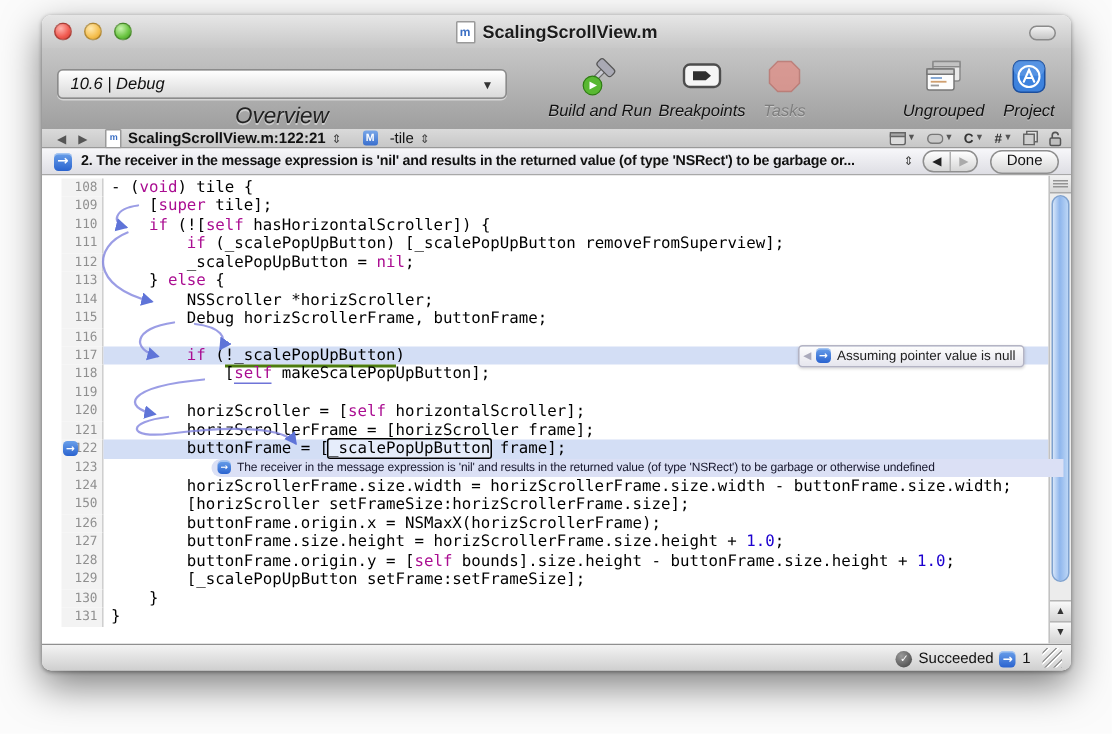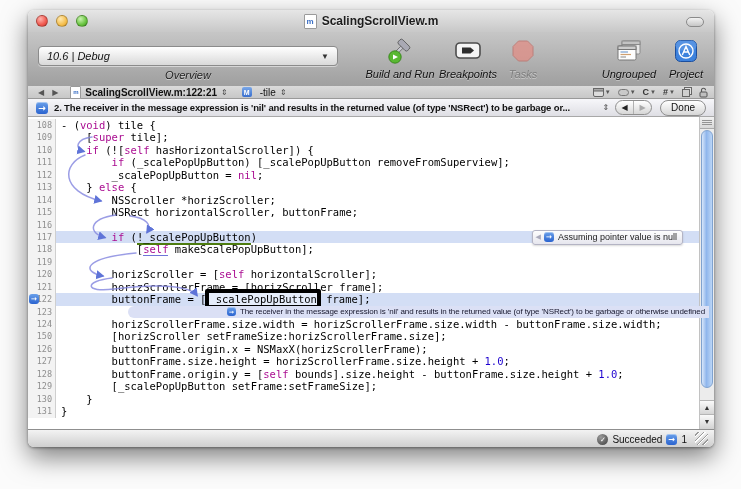--- a/index.html
+++ b/index.html
@@ -22,21 +22,21 @@
   .title{font-size:12px;color:#1c1c1c;text-shadow:0 1px 0 rgba(255,255,255,.6);font-weight:bold;}
   .lozenge{position:absolute;right:10px;top:7px;width:16px;height:8px;border-radius:5px;
     border:1px solid #8a8a8a;background:linear-gradient(#f2f2f2,#c6c6c6);}
   
   .toolbar{position:absolute;left:0;top:22px;right:0;height:54px;
     background:linear-gradient(#c6c6c6,#9f9f9f);border-bottom:1px solid #757575;font-style:italic;}
   .popup{position:absolute;left:10px;top:14px;width:300px;height:20px;border:1px solid #8b8b8b;border-radius:4px;
     background:linear-gradient(#ffffff,#d9d9d9);display:flex;align-items:center;padding:0 8px;box-sizing:border-box;
     font-size:11px;color:#111;box-shadow:0 1px 0 rgba(255,255,255,.5);}
   .popup .arrow{margin-left:auto;font-size:8px;color:#333;}
-  .popup-caption{position:absolute;left:10px;top:37px;width:300px;text-align:center;font-size:11px;color:#222;
+  .popup-caption{position:absolute;left:10px;top:37px;width:300px;text-align:center;font-size:15px;color:#222;
     text-shadow:0 1px 0 rgba(255,255,255,.45);}
   .tbitem{position:absolute;top:4px;display:flex;flex-direction:column;align-items:center;width:90px;
     transform:translateX(-50%);}
   .tbitem .ticon{height:30px;display:flex;align-items:center;justify-content:center;}
   .tbitem .tlabel{font-size:11px;color:#111;text-shadow:0 1px 0 rgba(255,255,255,.4);margin-top:2px;white-space:nowrap;}
   .tbitem.disabled .tlabel{color:#7e7e7e;}
   
   .navbar{position:absolute;left:0;top:76px;right:0;height:13px;background:linear-gradient(#dadada,#c7c7c7);
     border-bottom:1px solid #999;display:flex;align-items:center;font-size:10px;color:#222;padding:0 6px;box-sizing:border-box;}
   .navtri{font-size:8px;color:#555;padding:0 4px;}
@@ -61,41 +61,41 @@
   .msgstep{font-size:8px;color:#444;margin:0 6px;}
   .prevnext{display:flex;border:1px solid #8f8f8f;border-radius:8px;overflow:hidden;height:13px;
     background:linear-gradient(#fff,#d6d6d6);flex:0 0 auto;}
   .prevnext span{width:17px;text-align:center;font-size:8px;line-height:13px;}
   .prevnext .pv{color:#222;border-right:1px solid #b0b0b0;}
   .prevnext .nx{color:#aaa;}
   .donebtn{margin-left:8px;height:14px;line-height:14px;padding:0 10px;border:1px solid #8f8f8f;border-radius:8px;
     background:linear-gradient(#fff,#d6d6d6);font-size:10px;color:#111;flex:0 0 auto;}
   
   .editor{position:absolute;left:0;top:107px;right:0;height:312px;background:#fff;overflow:hidden;}
-  .rows{position:absolute;left:0;top:2px;right:15px;}
+  .rows{position:absolute;left:13px;top:2px;right:15px;}
   .row{position:relative;display:flex;height:12.45px;white-space:pre;}
   .gutter{flex:0 0 28px;background:#f3f3f3;border-right:1px solid #cfcfcf;text-align:right;
     font:8.5px "DejaVu Sans Mono",monospace;color:#8f8f8f;line-height:12.45px;padding-right:3px;box-sizing:border-box;position:relative;}
   .row.hl .code{background:#d3def5;}
   .code{flex:1;font:10.5px "DejaVu Sans Mono",monospace;line-height:12.45px;padding-left:5px;position:relative;}
   .seg-p{color:#000;} .seg-k{color:#aa0d91;} .seg-n{color:#1c00cf;}
   .seg-u{color:#000;border-bottom:2px solid #4d7c0f;}
   .seg-ku{color:#aa0d91;border-bottom:1px solid #6f74d8;}
-  .seg-box{color:#000;border:4px solid #000000;background:#e6edfb;border-radius:2px;margin:0 -1px;}
+  .seg-box{color:#000;border:1px solid #000000;background:#e6edfb;border-radius:2px;margin:0 -1px;}
   .gbadge{position:absolute;left:1px;top:1px;width:10px;height:10px;border-radius:3px;
     background:linear-gradient(#6aa0ea,#2a63cf);color:#fff;font:bold 7px "DejaVu Sans",sans-serif;
     line-height:10px;text-align:center;}
   .placard{position:absolute;right:16px;top:-1px;height:13px;display:flex;align-items:center;
     border:1px solid #b4b4c4;border-radius:3px;background:linear-gradient(#fdfdfd,#e6e6ee);
     padding:0 5px 0 3px;font-size:9px;color:#222;box-shadow:0 1px 2px rgba(0,0,0,.15);z-index:5;}
   .placard .chev{color:#aab;font-size:7px;margin-right:3px;}
   .placard .bluebadge{width:10px;height:10px;font-size:7px;margin-right:4px;}
   .bubble{position:absolute;left:100px;top:0;height:12px;right:-10px;display:flex;align-items:center;
     background:#dbe0f5;border-radius:6px 0 0 6px;padding:0 4px;font-size:8px;color:#15152b;
-    letter-spacing:-0.1px;white-space:nowrap;overflow:hidden;z-index:4;justify-content:flex-end;}
+    letter-spacing:-0.1px;white-space:nowrap;overflow:hidden;z-index:4;}
   .bubble .bluebadge{width:9px;height:9px;font-size:6px;margin-right:4px;flex:0 0 auto;}
   .arrows{position:absolute;left:0;top:2px;width:671px;height:300px;pointer-events:none;z-index:3;}
   
   .scrollbar{position:absolute;right:0;top:0;bottom:0;width:15px;background:#ececec;border-left:1px solid #c2c2c2;box-sizing:border-box;}
   .splitw{position:absolute;top:0;left:0;right:0;height:11px;background:linear-gradient(#f2f2f2,#d8d8d8);
     border-bottom:1px solid #aaa;display:flex;flex-direction:column;justify-content:center;gap:1px;padding:0 2px;}
   .splitw i{display:block;height:1px;background:#949494;}
   .thumb{position:absolute;left:1px;right:1px;top:13px;height:258px;border-radius:7px;
     background:linear-gradient(to right,#d7e6fa,#8fb6ec 45%,#bcd6f6);border:1px solid #7fa2cf;box-sizing:border-box;}
   .sbtn{position:absolute;left:0;right:0;height:14px;background:linear-gradient(#fafafa,#d2d2d2);
@@ -259,21 +259,21 @@
 
     <div class="editor">
       <div class="rows" id="rows">
           <div class="row"><div class="gutter"><span>108</span></div><div class="code"><span class="seg-p">- (</span><span class="seg-k">void</span><span class="seg-p">) tile {</span></div></div>
           <div class="row"><div class="gutter"><span>109</span></div><div class="code"><span class="seg-p">    [</span><span class="seg-k">super</span><span class="seg-p"> tile];</span></div></div>
           <div class="row"><div class="gutter"><span>110</span></div><div class="code"><span class="seg-p">    </span><span class="seg-k">if</span><span class="seg-p"> (![</span><span class="seg-k">self</span><span class="seg-p"> hasHorizontalScroller]) {</span></div></div>
           <div class="row"><div class="gutter"><span>111</span></div><div class="code"><span class="seg-p">        </span><span class="seg-k">if</span><span class="seg-p"> (_scalePopUpButton) [_scalePopUpButton removeFromSuperview];</span></div></div>
           <div class="row"><div class="gutter"><span>112</span></div><div class="code"><span class="seg-p">        _scalePopUpButton = </span><span class="seg-k">nil</span><span class="seg-p">;</span></div></div>
           <div class="row"><div class="gutter"><span>113</span></div><div class="code"><span class="seg-p">    } </span><span class="seg-k">else</span><span class="seg-p"> {</span></div></div>
           <div class="row"><div class="gutter"><span>114</span></div><div class="code"><span class="seg-p">        NSScroller *horizScroller;</span></div></div>
-          <div class="row"><div class="gutter"><span>115</span></div><div class="code"><span class="seg-p">        NSRect horizontalScroller, buttonFrame;</span></div></div>
+          <div class="row"><div class="gutter"><span>115</span></div><div class="code"><span class="seg-p">        Debug horizScrollerFrame, buttonFrame;</span></div></div>
           <div class="row"><div class="gutter"><span>116</span></div><div class="code"></div></div>
           <div class="row hl"><div class="placard"><span class="chev">◀</span><span class="bluebadge">→</span><span>Assuming pointer value is null</span></div><div class="gutter"><span>117</span></div><div class="code"><span class="seg-p">        </span><span class="seg-k">if</span><span class="seg-p"> (</span><span class="seg-u">!_scalePopUpButton</span><span class="seg-p">)</span></div></div>
           <div class="row"><div class="gutter"><span>118</span></div><div class="code"><span class="seg-p">            [</span><span class="seg-ku">self</span><span class="seg-p"> makeScalePopUpButton];</span></div></div>
           <div class="row"><div class="gutter"><span>119</span></div><div class="code"></div></div>
           <div class="row"><div class="gutter"><span>120</span></div><div class="code"><span class="seg-p">        horizScroller = [</span><span class="seg-k">self</span><span class="seg-p"> horizontalScroller];</span></div></div>
           <div class="row"><div class="gutter"><span>121</span></div><div class="code"><span class="seg-p">        horizScrollerFrame = [horizScroller frame];</span></div></div>
           <div class="row hl"><div class="gutter"><span class="gbadge">→</span><span>122</span></div><div class="code"><span class="seg-p">        buttonFrame = [</span><span class="seg-box">_scalePopUpButton</span><span class="seg-p"> frame];</span></div></div>
           <div class="row"><div class="bubble">
               <span class="bluebadge">→</span>
               <span>The receiver in the message expression is 'nil' and results in the returned value (of type 'NSRect') to be garbage or otherwise undefined</span>

